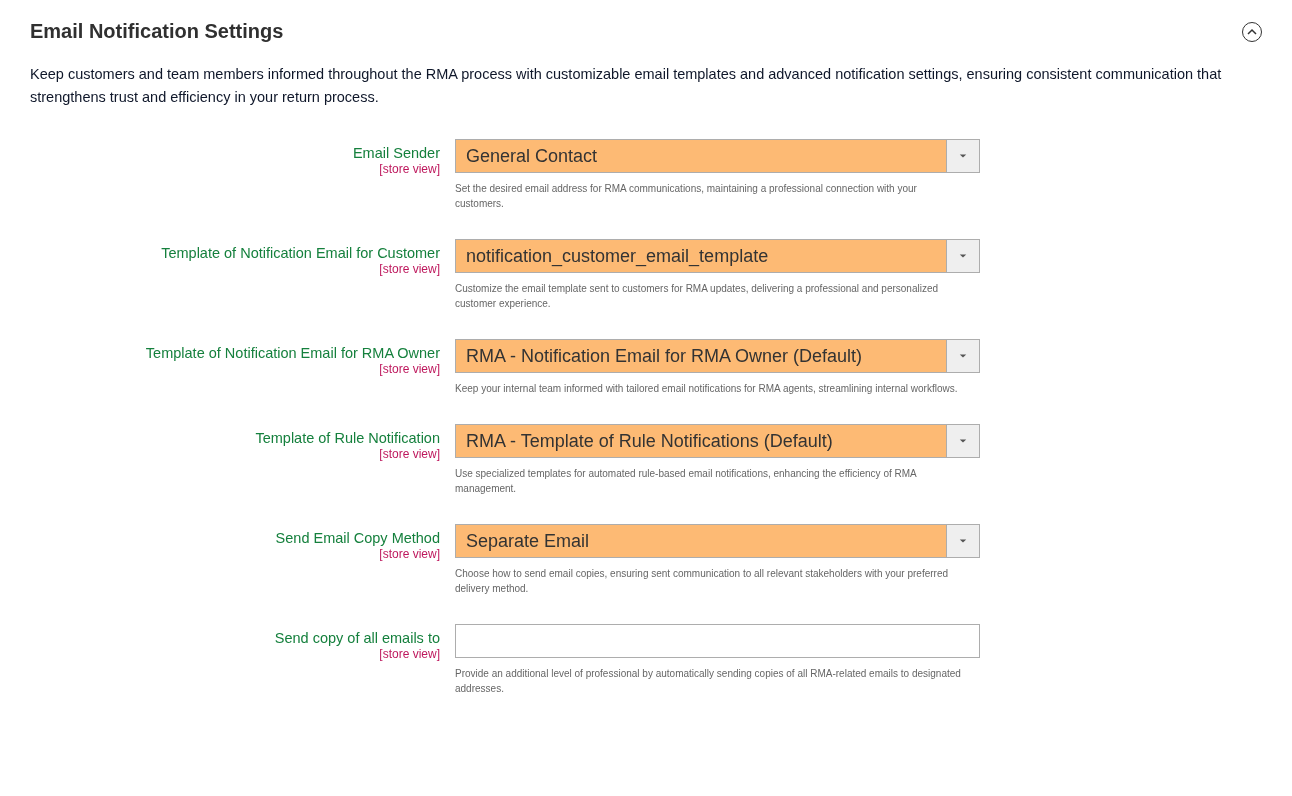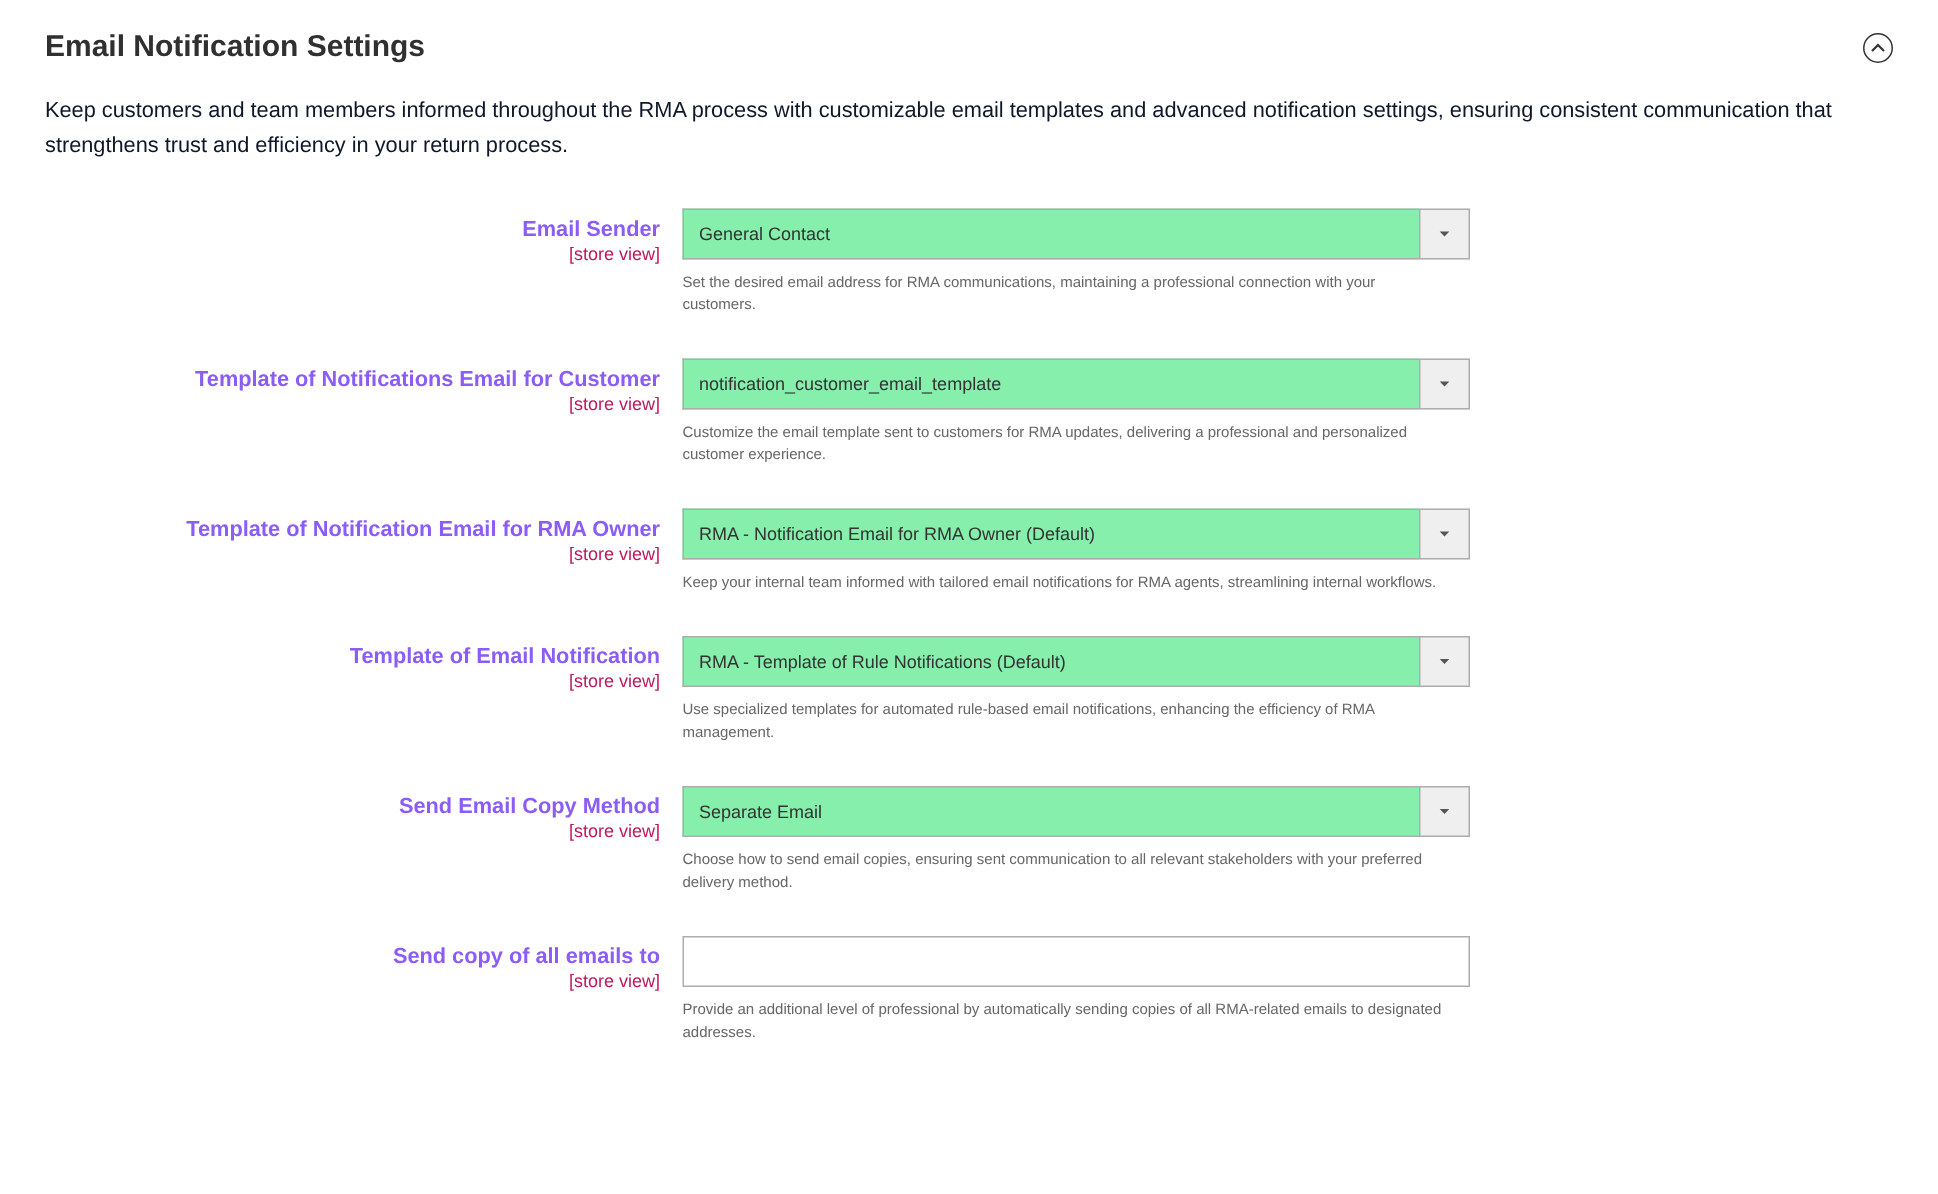--- a/index.html
+++ b/index.html
@@ -45,45 +45,45 @@
       margin-bottom: 28px;
     }
     .label-col {
       width: 425px;
       text-align: right;
       padding-right: 15px;
       padding-top: 6px;
     }
     .label-main {
       font-size: 14.5px;
-      font-weight: 700;
-      color: #8b5cf6;
+      font-weight: 400;
+      color: #15803d;
       display: block;
     }
     .label-scope {
       font-size: 12px;
       color: #be185d;
       display: block;
       margin-top: 1px;
     }
     .field-col {
       width: 525px;
     }
     .select-wrap {
       display: flex;
       width: 100%;
     }
     .select-display {
       flex: 1;
       border: 1px solid #adadad;
       border-right: none;
       padding: 7px 10px;
-      font-size: 12px;
+      font-size: 18px;
       color: #333;
-      background: #86efac;
+      background: #fdba74;
       height: 34px;
       line-height: 18px;
     }
     .select-btn {
       width: 34px;
       height: 34px;
       border: 1px solid #adadad;
       background: #efefef;
       display: flex;
       align-items: center;
@@ -134,21 +134,21 @@
             <path d="M1 3 L5 7 L9 3 Z" fill="#555"></path>
           </svg>
       </div>
     </div>
     <div class="field-help">Set the desired email address for RMA communications, maintaining a professional connection with your customers.</div>
   </div>
 </div>
 
 <div class="form-row">
   <div class="label-col">
-    <span class="label-main">Template of Notifications Email for Customer</span>
+    <span class="label-main">Template of Notification Email for Customer</span>
     <span class="label-scope">[store view]</span>
   </div>
   <div class="field-col">
     <div class="select-wrap">
       <div class="select-display">notification_customer_email_template</div>
       <div class="select-btn">
         <svg viewBox="0 0 10 10">
             <path d="M1 3 L5 7 L9 3 Z" fill="#555"></path>
           </svg>
       </div>
@@ -170,21 +170,21 @@
             <path d="M1 3 L5 7 L9 3 Z" fill="#555"></path>
           </svg>
       </div>
     </div>
     <div class="field-help">Keep your internal team informed with tailored email notifications for RMA agents, streamlining internal workflows.</div>
   </div>
 </div>
 
 <div class="form-row">
   <div class="label-col">
-    <span class="label-main">Template of Email Notification</span>
+    <span class="label-main">Template of Rule Notification</span>
     <span class="label-scope">[store view]</span>
   </div>
   <div class="field-col">
     <div class="select-wrap">
       <div class="select-display">RMA - Template of Rule Notifications (Default)</div>
       <div class="select-btn">
         <svg viewBox="0 0 10 10">
             <path d="M1 3 L5 7 L9 3 Z" fill="#555"></path>
           </svg>
       </div>

